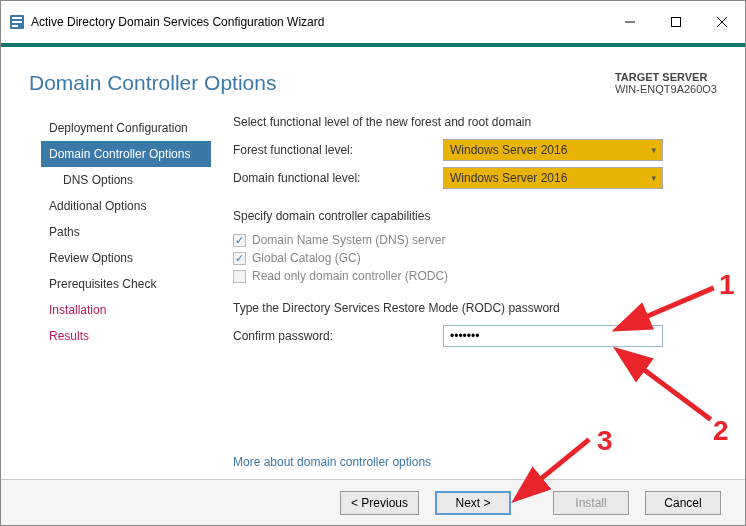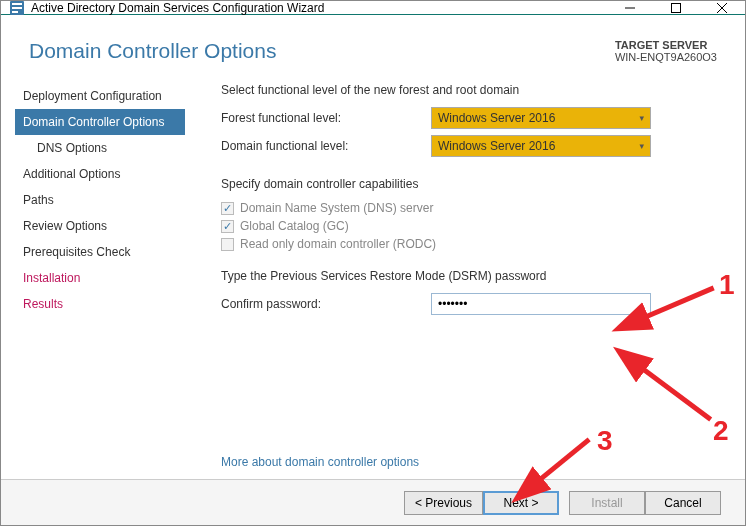--- a/index.html
+++ b/index.html
@@ -14,24 +14,24 @@
     width: 746px;
     height: 526px;
     border: 1px solid #888;
     background: #fff;
     display: flex;
     flex-direction: column;
     position: relative;
     overflow: hidden;
   }
   .titlebar {
-    height: 14px;
-    display: flex;
-    align-items: center;
-    border-bottom: 1px solid #0f766e;
+    height: 46px;
+    display: flex;
+    align-items: center;
+    border-bottom: 4px solid #0f766e;
     background: #fff;
   }
   .titlebar-icon {
     width: 16px;
     height: 16px;
     margin: 0 6px 0 8px;
   }
   .titlebar-title {
     flex: 1;
     font-size: 12px;
@@ -65,23 +65,22 @@
   .target-server {
     text-align: left;
     font-size: 11px;
     color: #444;
   }
   .target-server .lbl { font-weight: bold; }
 
   .body {
     flex: 1;
     display: flex;
-    padding: 2px 28px 0 14px;
+    padding: 2px 28px 0 40px;
     overflow: hidden;
-    gap: 14px;
   }
   .sidebar {
     width: 170px;
     flex-shrink: 0;
     padding-top: 8px;
   }
   .side-item {
     padding: 6px 10px 6px 8px;
     font-size: 12px;
     color: #333;
@@ -161,21 +160,21 @@
     margin-bottom: 10px;
     cursor: default;
   }
 
   .footer {
     height: 46px;
     border-top: 1px solid #ccc;
     display: flex;
     justify-content: flex-end;
     align-items: center;
-    gap: 0;
+    gap: 16px;
     padding-right: 24px;
     background: #f5f5f5;
   }
   .btn {
     min-width: 76px;
     height: 24px;
     border: 1px solid #999;
     background: #e9e9e9;
     font-size: 12px;
     color: #000;
@@ -286,21 +285,21 @@
       <div class="checkbox-row disabled">
         <span class="chk disabled">✓</span>
         <span>Global Catalog (GC)</span>
       </div>
       <div class="checkbox-row disabled">
         <span class="chk disabled"></span>
         <span>Read only domain controller (RODC)</span>
       </div>
 
       <div class="gap"></div>
-      <div class="section-label">Type the Previous Services Restore Mode (DSRM) password</div>
+      <div class="section-label">Type the Directory Services Restore Mode (RODC) password</div>
 
       <div class="form-row">
         <div class="form-label">Confirm password:</div>
         <input type="password" class="textbox" value="•••••••" style="">
       </div>
 
       <div class="link">More about domain controller options</div>
     </div>
   </div>
 

